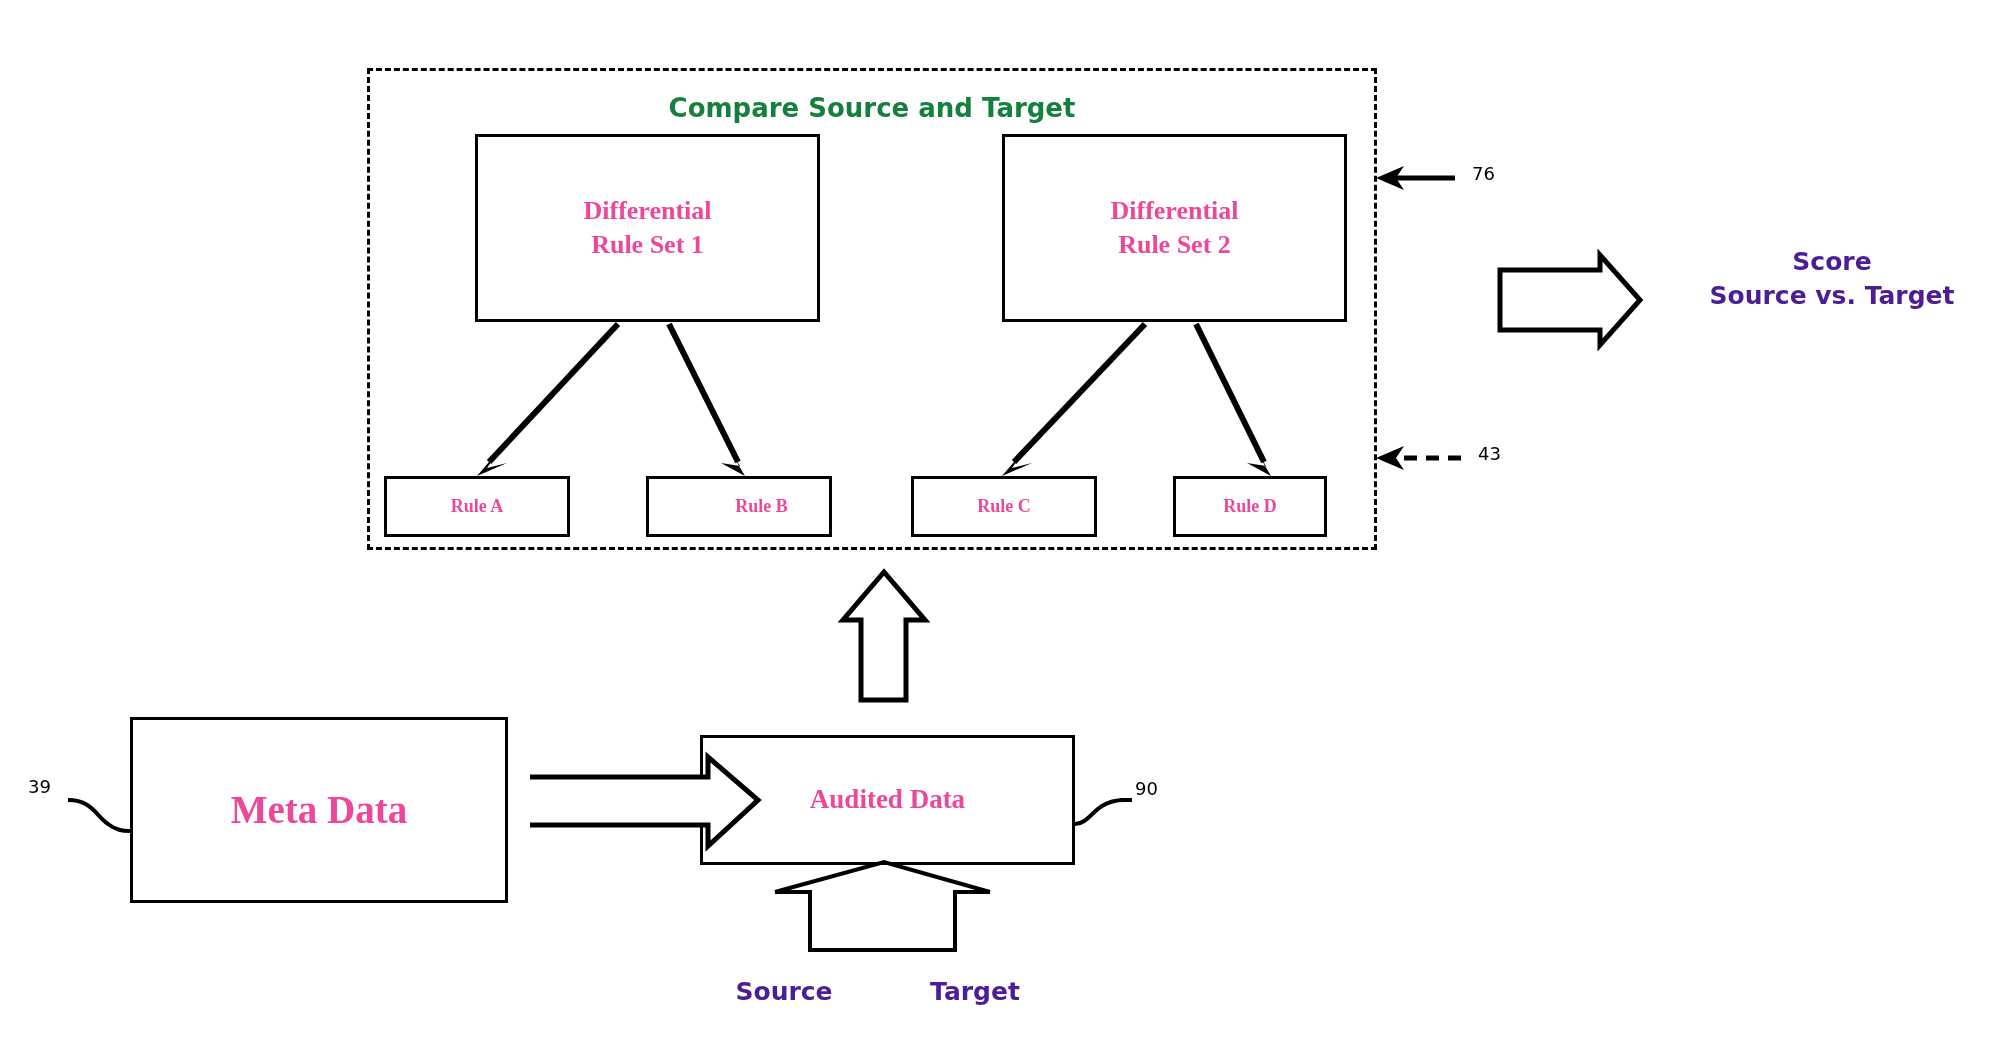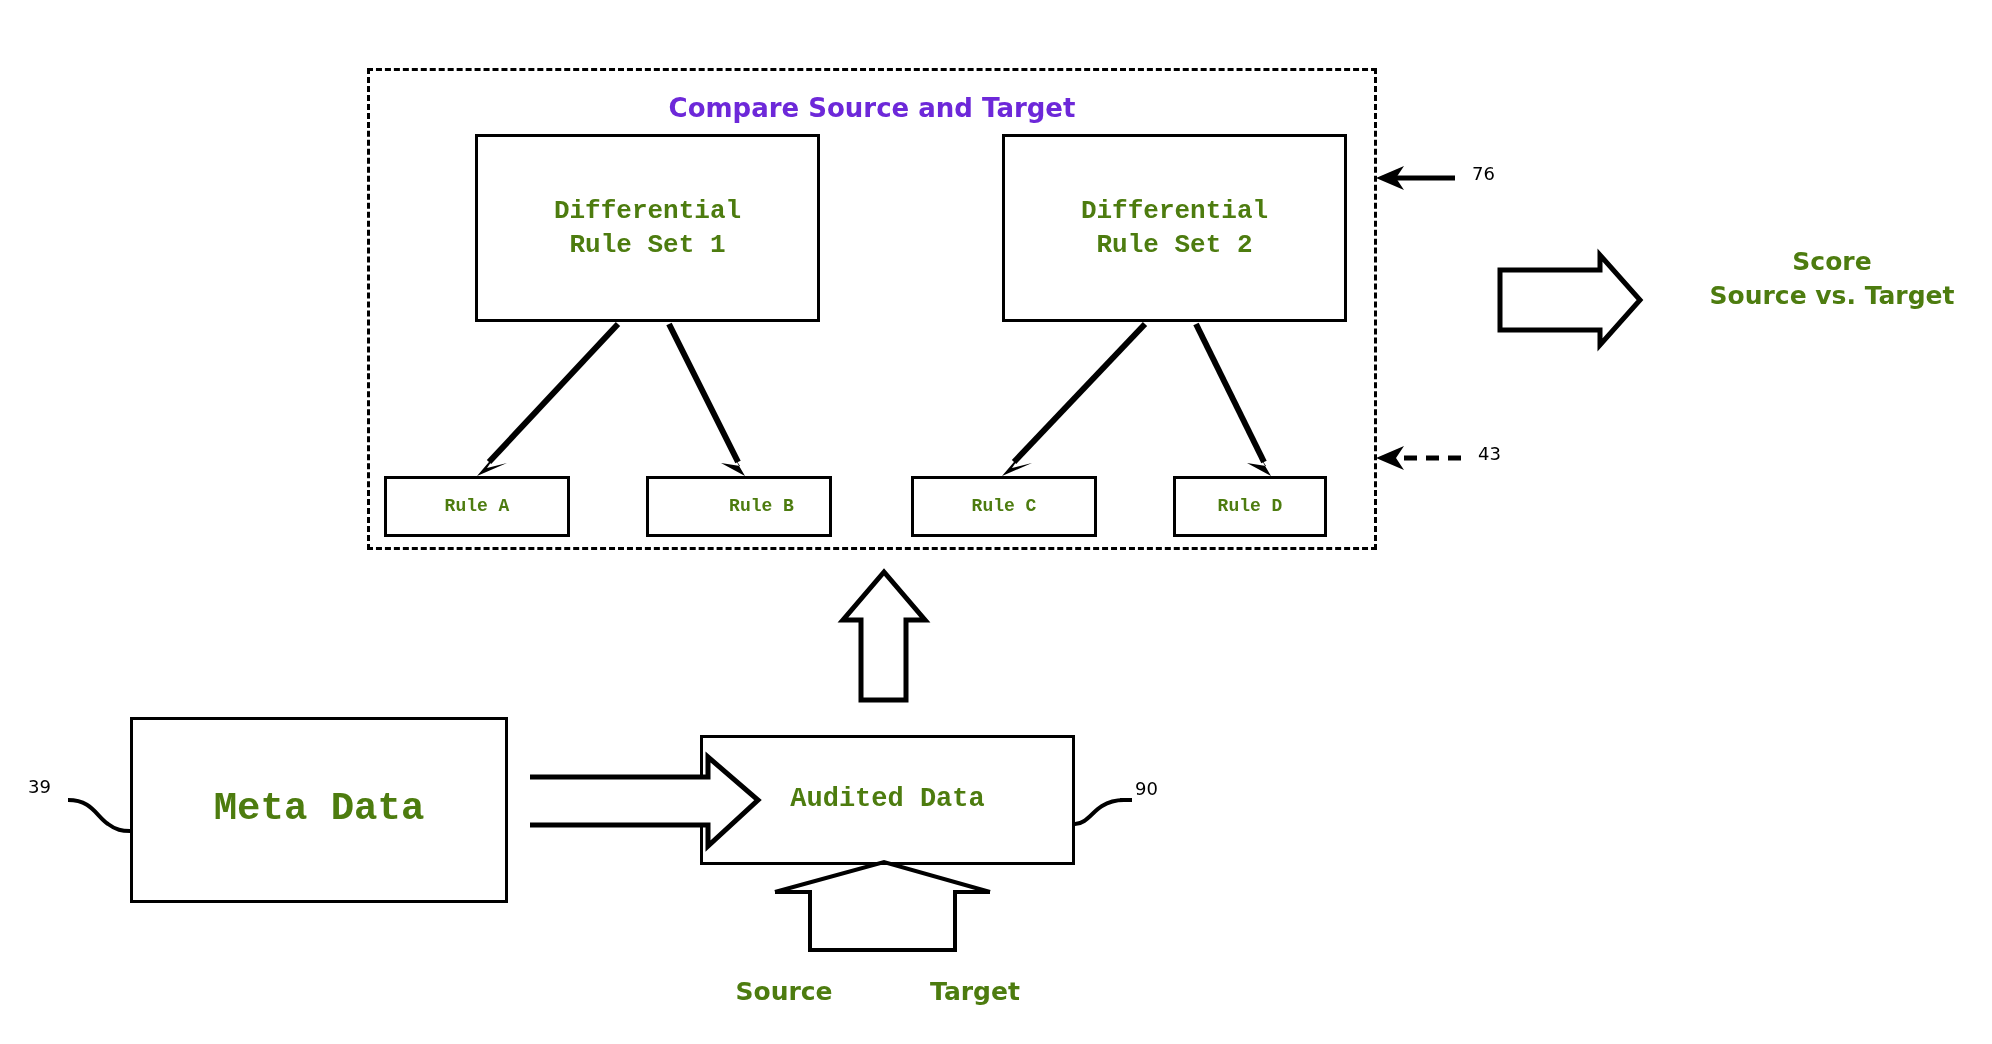--- a/index.html
+++ b/index.html
@@ -29,46 +29,46 @@
     position: absolute;
     box-sizing: border-box;
     border: 3px solid #000000;
     background: #ffffff;
     display: flex;
     align-items: center;
     justify-content: center;
     text-align: center;
   }
   .node-label {
-    font-family: Liberation Mono, monospace;
+    font-family: Liberation Serif, serif;
     font-weight: bold;
-    color: #4d7c0f;
+    color: #ec4899;
     line-height: 1.32;
     white-space: pre-line;
   }
   .dashed-region {
     position: absolute;
     box-sizing: border-box;
     border: 3px dashed #000000;
     background: transparent;
   }
   .region-title {
     position: absolute;
     font-family: "DejaVu Sans", sans-serif;
     font-weight: bold;
     font-size: 26px;
-    color: #6d28d9;
+    color: #15803d;
     text-align: center;
     white-space: nowrap;
   }
   .free-text {
     position: absolute;
     font-family: "DejaVu Sans", sans-serif;
     font-weight: bold;
-    color: #4d7c0f;
+    color: #4c1d95;
     text-align: center;
     white-space: pre-line;
     line-height: 1.34;
   }
   .ref-num {
     position: absolute;
     font-family: "DejaVu Sans", sans-serif;
     font-weight: normal;
     font-size: 18px;
     color: #000000;

